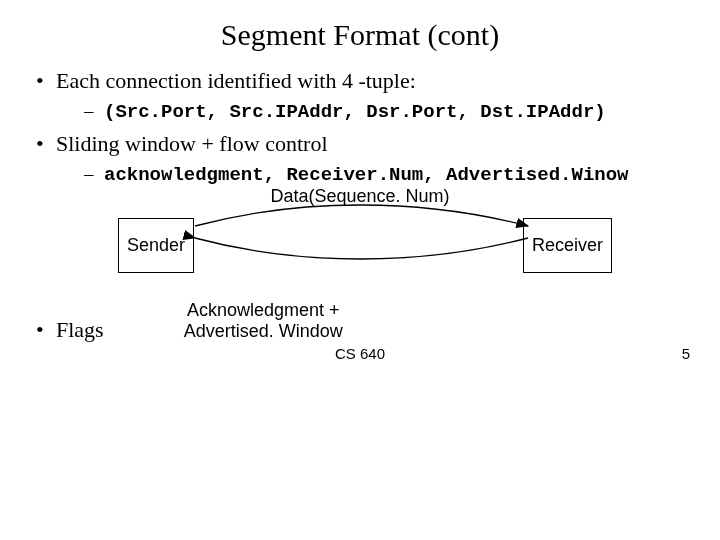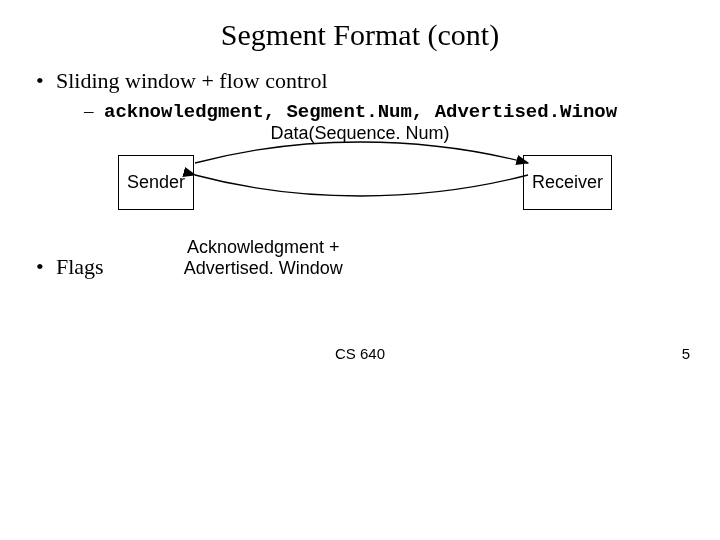--- a/index.html
+++ b/index.html
@@ -142,24 +142,32 @@
 </style>
 </head>
 <body>
 
 <div class="slide">
 
   <div class="title">Segment Format (cont)</div>
 
   <ul class="top">
     <li>
+      <span>Each connection identified with 4 -tuple:</span>
+      <ul class="sub">
+        <li>
+          <span class="mono">(Src.Port, Src.IPAddr, Dsr.Port, Dst.IPAddr)</span>
+        </li>
+      </ul>
+    </li>
+    <li>
       <span>Sliding window + flow control</span>
       <ul class="sub">
         <li>
-          <span class="mono">acknowledgment, Segment.Num, Advertised.Winow</span>
+          <span class="mono">acknowledgment, Receiver.Num, Advertised.Winow</span>
         </li>
       </ul>
     </li>
   </ul>
 
   <div class="diagram">
     <div class="label-top">Data(Sequence. Num)</div>
     <div class="box sender">Sender</div>
     <div class="box receiver">Receiver</div>
     <svg width="560" height="110">

